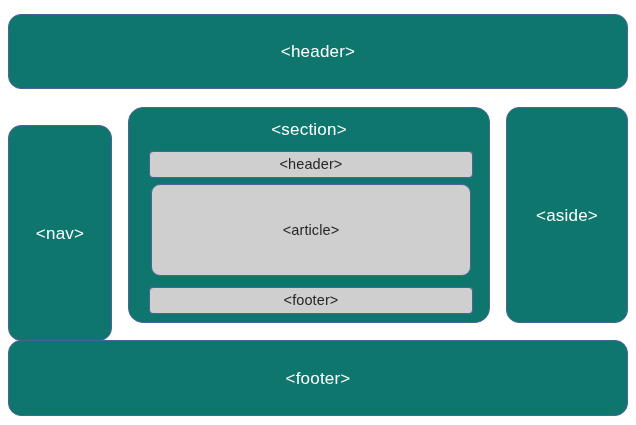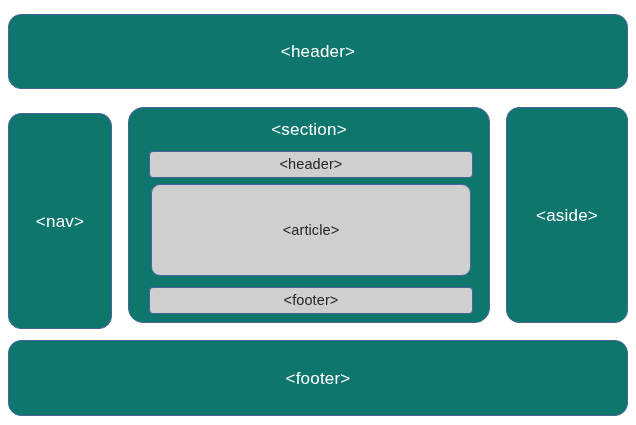--- a/index.html
+++ b/index.html
@@ -69,21 +69,21 @@
   #header-block {
     left: 8px;
     top: 14px;
     width: 620px;
     height: 75px;
     border-radius: 13px;
   }
 
   #nav-block {
     left: 8px;
-    top: 113px;
+    top: 125px;
     width: 104px;
     height: 216px;
     border-radius: 13px;
   }
 
   #section-block {
     left: 128px;
     top: 107px;
     width: 362px;
     height: 216px;

